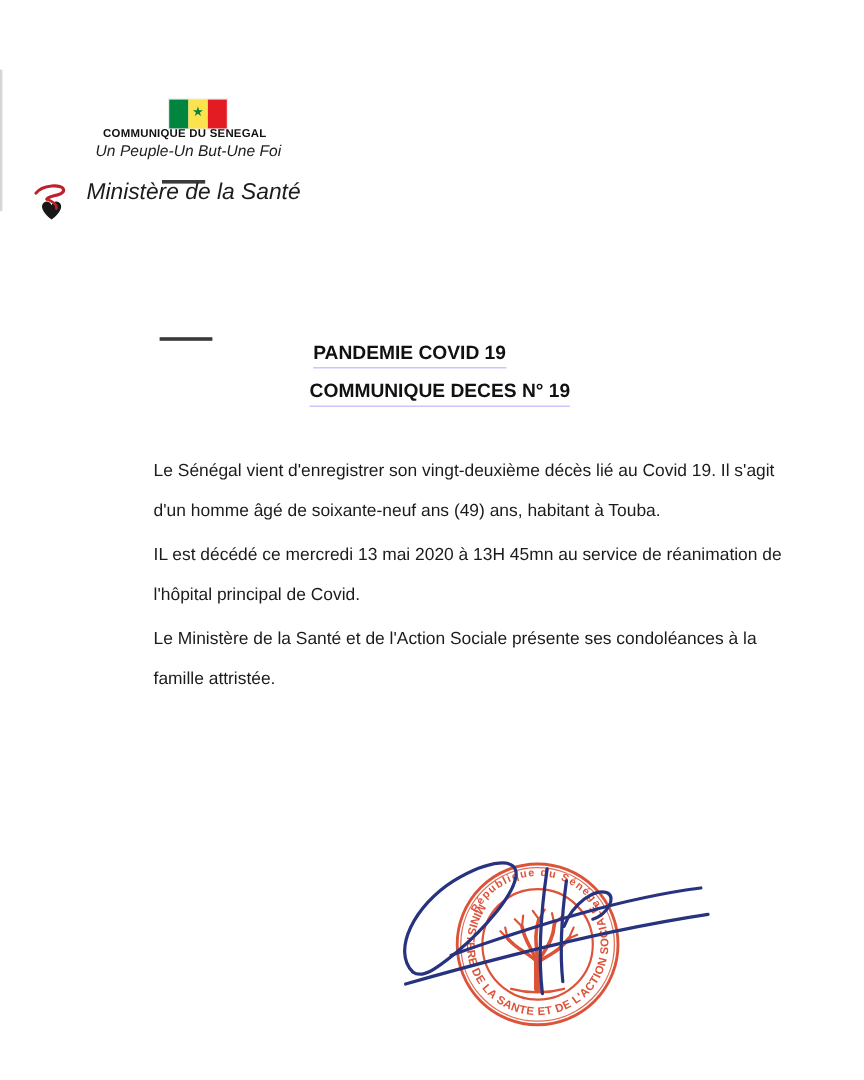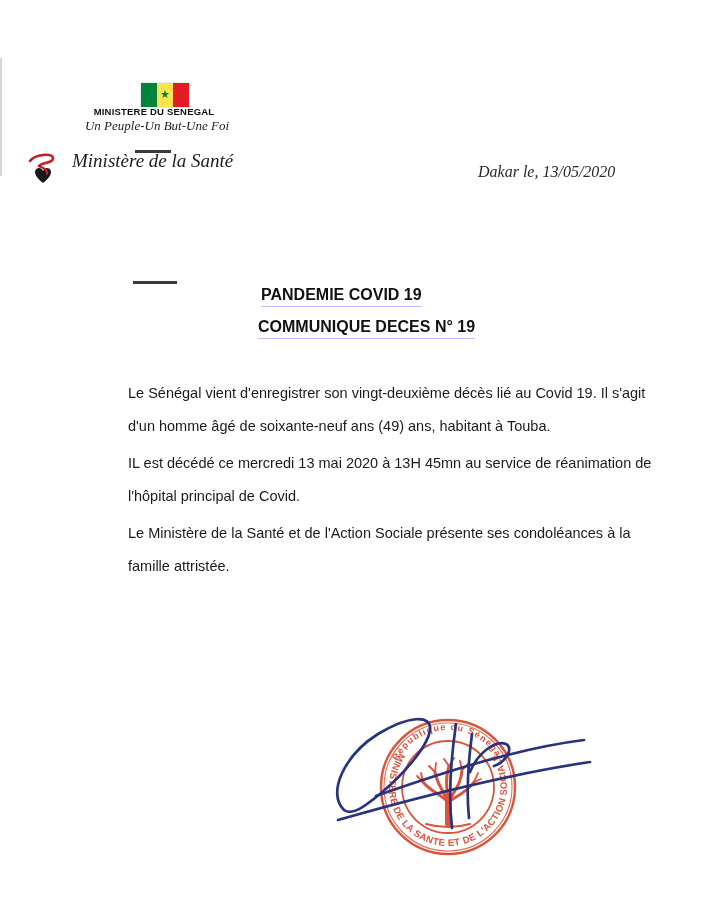--- a/index.html
+++ b/index.html
@@ -2,21 +2,21 @@
 <html style="--stamp: #d9472b; --sig: #27337f; --flag-green: #00853F; --flag-yellow: #FCE24C; --flag-red: #E31B23;"><head>
 <meta charset="utf-8">
 <style>
   html,body{margin:0;padding:0;background:#e8e8e8;}
   .page{
     position:relative; width:720px; height:900px; background:#fff;
     font-family:"Liberation Sans",sans-serif; overflow:hidden; margin:0 auto;
     color:#1d1d1d;
   }
   .abs{position:absolute;}
-  .script{font-family:Liberation Serif, serif; font-style:italic; color:#1c1c1c;}
+  .script{font-family:Liberation Sans, sans-serif; font-style:italic; color:#1c1c1c;}
 
   
   .flag{left:141px; top:83px; width:48px; height:24px; display:flex; box-shadow:0 0 0 1px rgba(0,0,0,0.08);}
   .flag .band{flex:1;}
   .band-green{background:var(--flag-green);}
   .band-yellow{background:var(--flag-yellow); position:relative;}
   .band-red{background:var(--flag-red);}
   .flag-star{position:absolute; left:50%; top:50%; transform:translate(-50%,-54%);
     color:var(--flag-green); font-size:11px; line-height:1;}
   .republic{left:58px; top:106px; width:192px; text-align:center;
@@ -58,32 +58,31 @@
   <div class="abs scan-artifact"></div>
 
   <div class="abs flag">
     <div class="band band-green"></div>
     <div class="band band-yellow">
       <span class="flag-star">★</span>
     </div>
     <div class="band band-red"></div>
   </div>
 
-  <div class="abs republic">MINISTERE DU SENEGAL</div>
+  <div class="abs republic">COMMUNIQUE DU SENEGAL</div>
   <div class="abs motto script">Un Peuple-Un But-Une Foi</div>
   <div class="abs dash dash1"></div>
 
   <svg class="abs ministry-logo" width="34" height="36" viewBox="0 0 34 36">
     <path d="M4 8 C 9 1, 26 0, 27 5 C 28 10, 14 10, 13 13" fill="none" stroke="#c0202a" stroke-width="2.6" stroke-linecap="round"></path>
     <path d="M17 30 C 9 24, 7 18, 11 15.5 C 14 13.8, 16.5 16.5, 17 18 C 17.5 16.5, 20 13.8, 23 15.5 C 27 18, 25 24, 17 30 Z" fill="#181818"></path>
     <path d="M13 13 C 18 15, 22 17, 21 21" fill="none" stroke="#c0202a" stroke-width="2" stroke-linecap="round"></path>
   </svg>
 
   <div class="abs ministry1 script">Ministère de la Santé</div>
-  <div class="abs place-date script">Dakar le,  13/05/2020</div>
   <div class="abs dash dash2"></div>
 
   <div class="abs doc-title title1">PANDEMIE COVID 19</div>
   <div class="abs doc-title title2">COMMUNIQUE DECES N° 19</div>
 
   <div class="abs body-text">
     <p>
       <span class="line">Le Sénégal vient d'enregistrer son vingt-deuxième décès lié au Covid 19. Il s'agit</span><br>
       <span class="line">d'un homme âgé de soixante-neuf ans (49) ans, habitant à Touba.</span>
     </p>

